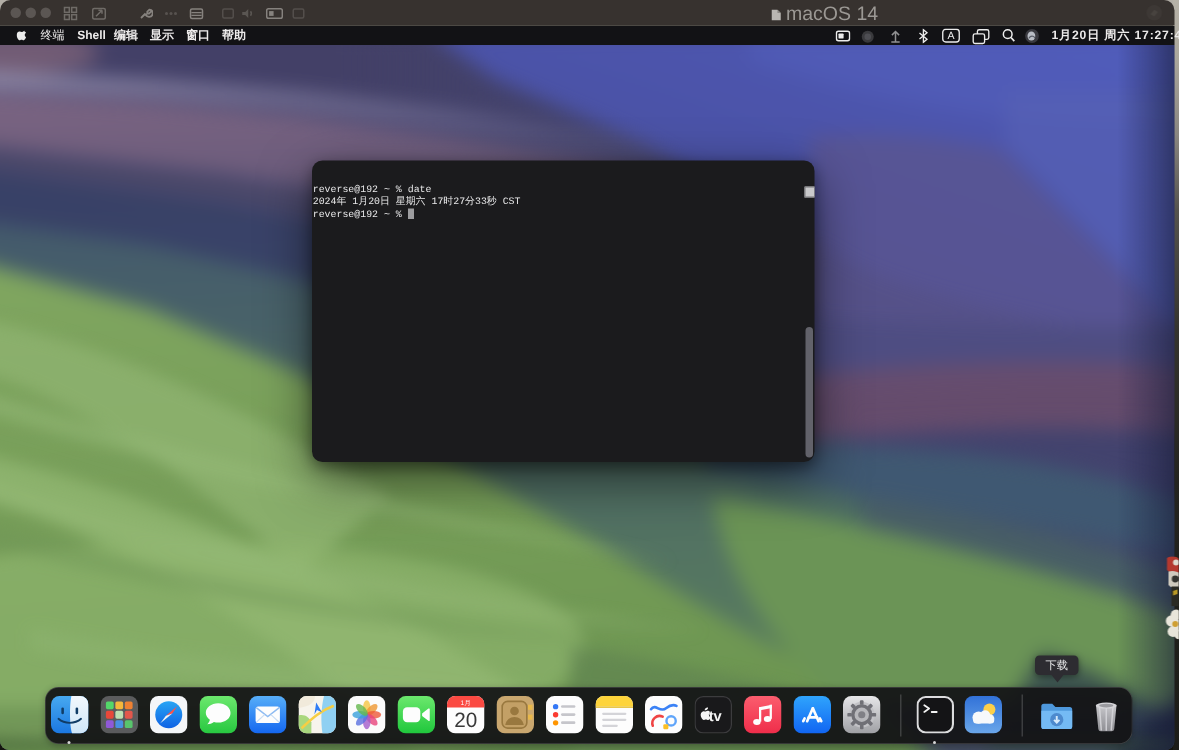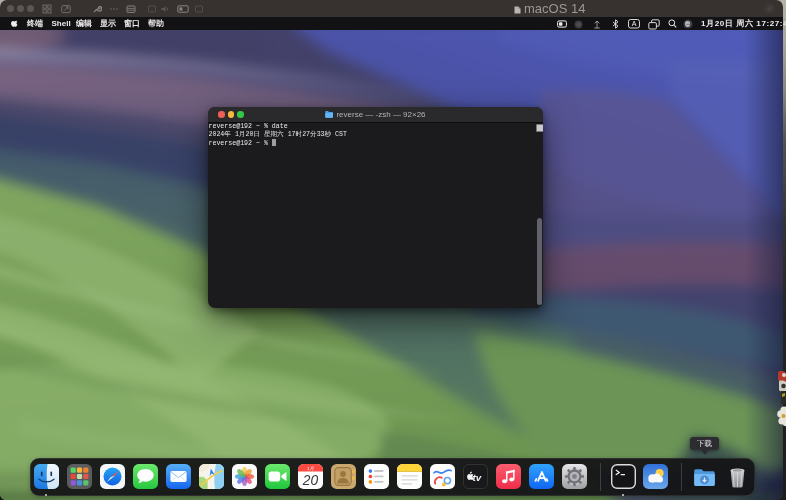--- a/index.html
+++ b/index.html
@@ -24,21 +24,21 @@
     box-shadow:0 12px 34px rgba(0,0,0,.55),0 3px 10px rgba(0,0,0,.4);background:#1b1b1d;}
   #termbar{position:absolute;left:0;top:0;width:335px;height:15px;background:#2a292b;border-bottom:1px solid #0d0d0d;}
   .tbtn{position:absolute;top:4.2px;width:6.4px;height:6.4px;border-radius:50%;}
   #termtitle{position:absolute;left:0;top:0;width:335px;height:15px;text-align:center;color:#b4b3b5;font-size:8px;line-height:16px;}
   #termbody{position:absolute;left:0;top:16px;width:335px;height:185px;color:#e9e9ea;
     font-family:"Liberation Mono",monospace;font-size:6.6px;line-height:7.9px;}
   #termbody .row{position:absolute;left:0.5px;white-space:pre;}
   
   #dock{position:absolute;left:30px;top:457.5px;width:725px;height:38px;border-radius:9px;
     background:rgba(19,19,21,.93);box-shadow:inset 0 0 0 0.5px rgba(255,255,255,.18), 0 1px 4px rgba(0,0,0,.25);}
-  .dicon{position:absolute;top:6.5px;width:23px;height:25px;font-style:italic;}
+  .dicon{position:absolute;top:6.5px;width:23px;height:25px;}
   .dsep{position:absolute;top:5px;width:1px;height:28px;background:rgba(255,255,255,.17);}
   .ddot{position:absolute;top:36px;width:2.2px;height:2.2px;border-radius:50%;background:#d6d6d6;}
   
   #tip{position:absolute;left:690px;top:437px;width:29px;height:13px;background:#2d2c31;border-radius:3px;
     box-shadow:0 1px 4px rgba(0,0,0,.4);color:#e8e8ea;font-size:7.5px;line-height:13.5px;text-align:center;}
   #tip:after{content:"";position:absolute;left:10.5px;top:12.5px;border-left:4px solid transparent;
     border-right:4px solid transparent;border-top:5px solid #2d2c31;}
 </style>
 </head>
 <body>
@@ -197,21 +197,21 @@
     <svg class="vmicon" style="left:763px;top:2px;" width="13" height="13" viewBox="0 0 13 13" opacity="0.35">
       <circle cx="6.5" cy="6.5" r="5.2" fill="#4a4642"></circle>
       <path d="M4,7.5 l2.5,-3 2.5,1.5 -2.5,3 z" fill="#6a6560"></path>
     </svg>
   </div>
 
   <div id="menubar">
     <svg class="abs" style="left:10.5px;top:2.6px;" width="8" height="8" viewBox="0 0 16 16">
       <path fill="#ececec" d="M11.6,1.1c0.1,0.9-0.3,1.8-0.8,2.4C10.2,4.2,9.3,4.7,8.4,4.6C8.3,3.7,8.7,2.9,9.2,2.3C9.8,1.6,10.8,1.1,11.6,1.1z M13.9,12.1c-0.4,1-0.6,1.4-1.2,2.3c-0.8,1.2-1.9,2.7-3.2,2.7c-1.2,0-1.5-0.8-3.1-0.8c-1.6,0-2,0.8-3.2,0.8c-1.3,0-2.3-1.4-3.1-2.6C-2.1,11.2-2.3,7.2-0.9,5.1c1-1.5,2.5-2.4,4-2.4c1.5,0,2.4,0.8,3.6,0.8c1.2,0,1.9-0.8,3.6-0.8c1.3,0,2.7,0.7,3.7,1.9C10.7,6.4,11.2,10.1,13.9,12.1z" transform="scale(0.8) translate(2,0)"></path>
     </svg>
-    <div class="mitem" style="left:27px;font-weight:bold;">终端</div>
+    <div class="mitem" style="left:27px;font-weight:normal;">终端</div>
     <div class="mitem" style="left:51.5px;">Shell</div>
     <div class="mitem" style="left:76px;">编辑</div>
     <div class="mitem" style="left:100px;">显示</div>
     <div class="mitem" style="left:124px;">窗口</div>
     <div class="mitem" style="left:148px;">帮助</div>
     <svg class="abs" style="left:556.5px;top:2.8px;" width="10" height="8" viewBox="0 0 10 8">
         <rect x="0.6" y="0.9" width="8.8" height="6.2" rx="1.4" fill="none" stroke="#ececec" stroke-width="1"></rect>
         <rect x="2" y="2.3" width="3.4" height="3.4" rx="0.6" fill="#ececec"></rect>
       </svg>
     <svg class="abs" style="left:573.5px;top:2.5px;" opacity="0.9" width="9" height="9" viewBox="0 0 9 9">
@@ -238,29 +238,20 @@
       </svg>
     <svg class="abs" style="left:683px;top:1.5px;" width="10" height="10" viewBox="0 0 10 10">
         <circle cx="5" cy="5" r="4.6" fill="#3a3a40"></circle>
         <ellipse cx="4.6" cy="5" rx="2.6" ry="3" fill="#b8bcc4"></ellipse>
         <path d="M3,6.5 C4,4.5 6,4.8 7,6.2" stroke="#5a5e68" stroke-width="0.8" fill="none"></path>
       </svg>
     <div class="mitem" style="left:701px;font-size:8.1px;letter-spacing:0.55px;">1月20日 周六 17:27:40</div>
   </div>
 
   <div id="term">
-    <div id="termbar">
-      <div class="tbtn" style="left:10.3px;background:#f05f57;"></div>
-      <div class="tbtn" style="left:19.8px;background:#f6b73e;"></div>
-      <div class="tbtn" style="left:29.3px;background:#33c748;"></div>
-      <div id="termtitle"><svg width="8" height="7" viewBox="0 0 8 7" style="vertical-align:-0.5px;margin-right:3px;">
-            <path d="M0.3,0.8 a0.7,0.7 0 0 1 0.7,-0.7 h2 l0.9,0.9 h3.4 a0.7,0.7 0 0 1 0.7,0.7 v4.3 a0.7,0.7 0 0 1 -0.7,0.7 h-6.3 a0.7,0.7 0 0 1 -0.7,-0.7 z" fill="#4ba0e8"></path>
-            <path d="M0.3,2 h7.7 v3.9 a0.8,0.8 0 0 1 -0.8,0.8 h-6.1 a0.8,0.8 0 0 1 -0.8,-0.8 z" fill="#63b4f2"></path>
-          </svg>reverse — -zsh — 92×26</div>
-    </div>
     <div id="termbody">
       <div class="row" style="top:-0.1px;">reverse@192 ~ % date</div>
       <div class="row" style="top:7.8px;">2024年 1月20日 星期六 17时27分33秒 CST</div>
       <div class="row" style="top:15.7px;">reverse@192 ~ % <span style="display:inline-block;width:4px;height:7px;background:#9d9d9f;vertical-align:-1.2px;"></span></div>
       <div class="abs" style="left:328px;top:0.5px;width:5.5px;height:6px;background:#c9c9cb;border:0.5px solid #77777a;border-radius:1px;"></div>
       <div class="abs" style="left:328.5px;top:95px;width:5px;height:87px;background:#62626a;border-radius:2.5px;"></div>
     </div>
   </div>
 
   <div id="dock">

